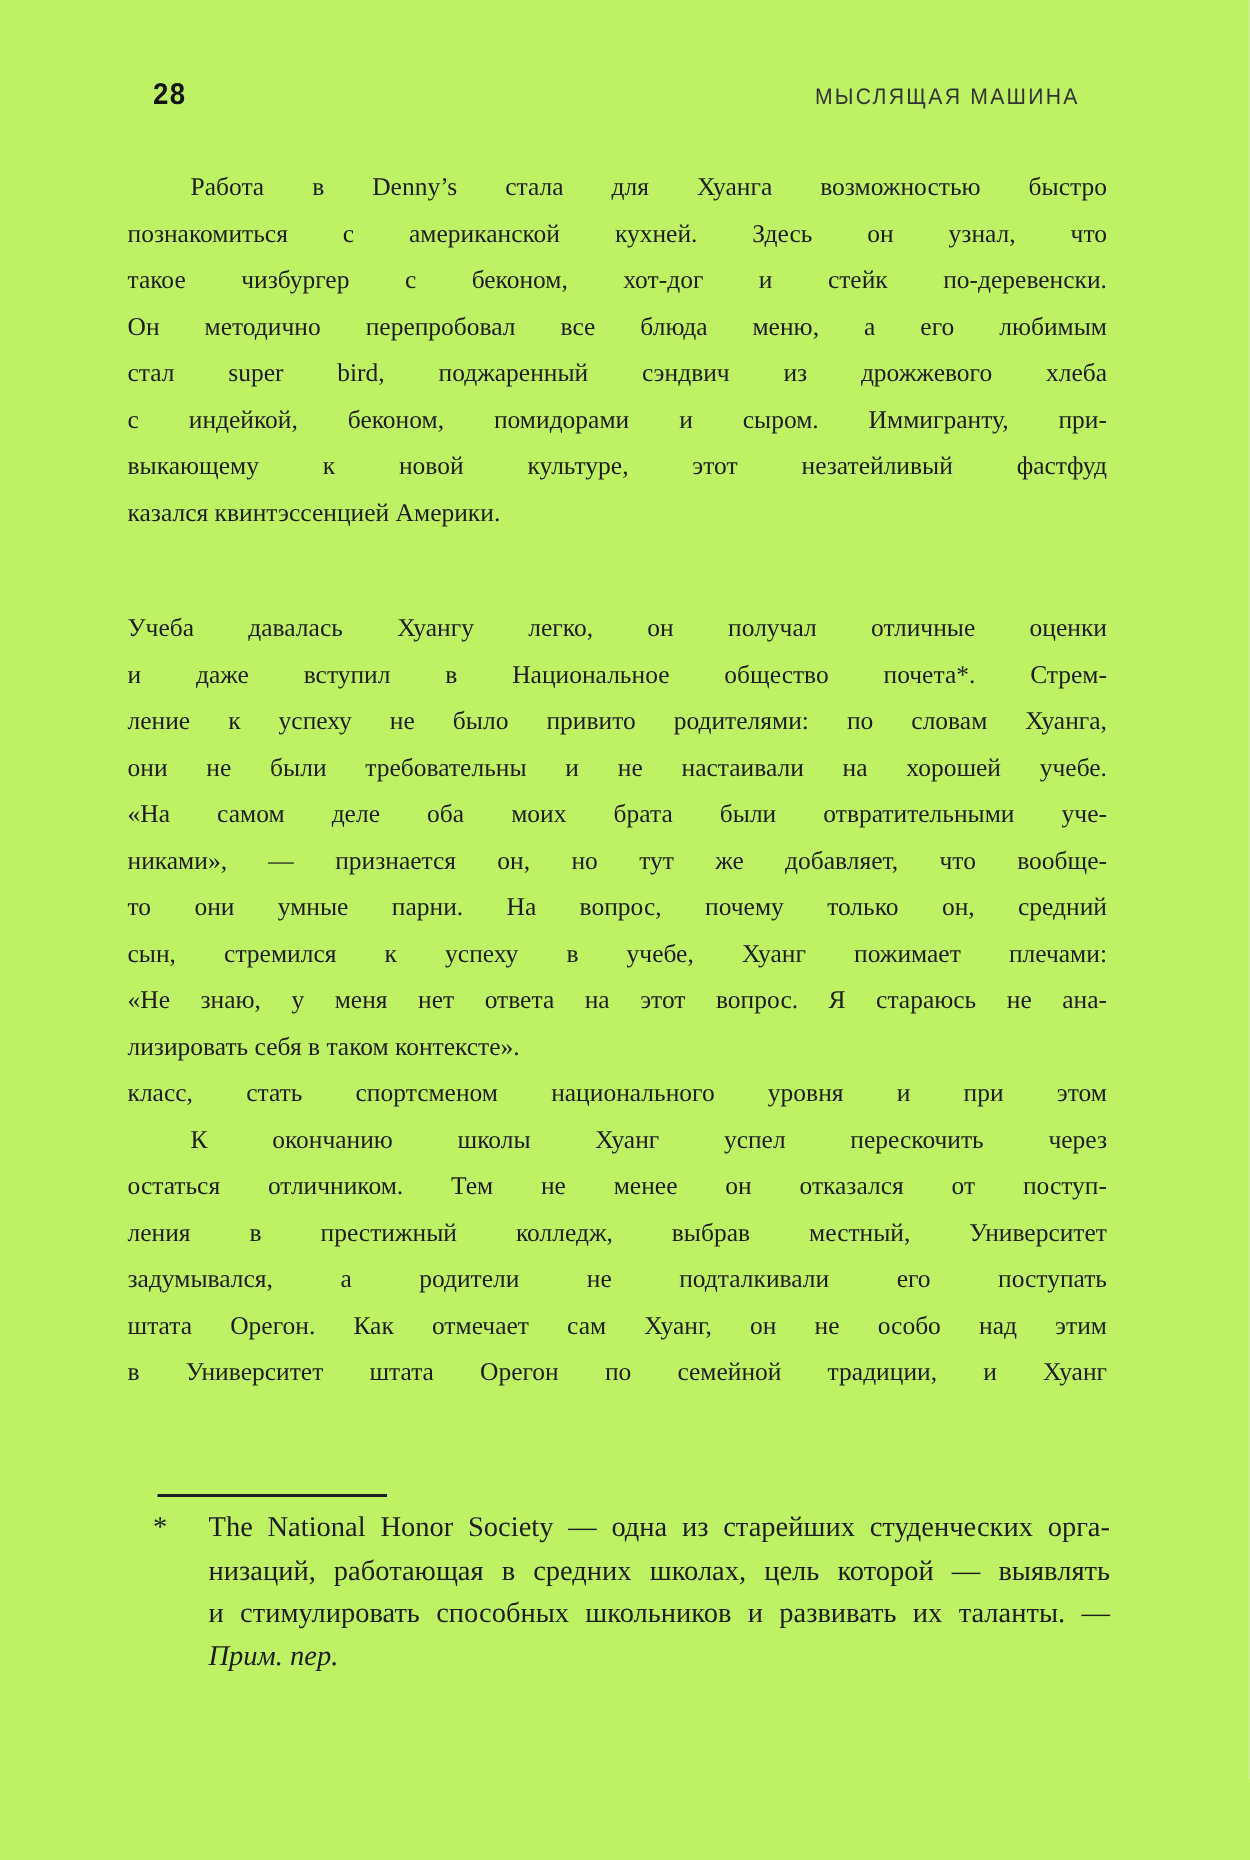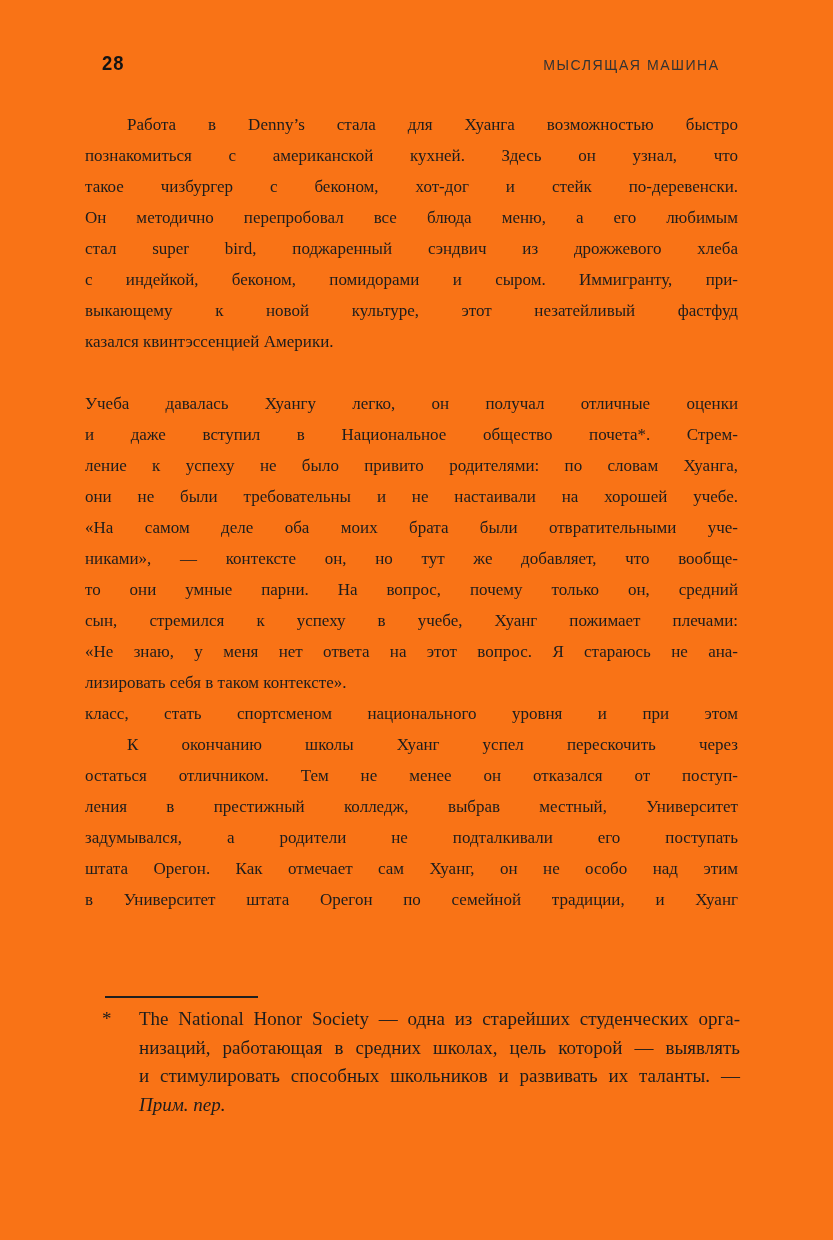--- a/index.html
+++ b/index.html
@@ -1,21 +1,21 @@
 <!DOCTYPE html>
 <html><head>
 <meta charset="utf-8">
 <style>
   * { margin: 0; padding: 0; box-sizing: border-box; }
   html, body { background: #e8e8e8; }
   .page {
     position: relative;
     width: 833px;
     height: 1240px;
-    background: #f97316;
+    background: #bef264;
     margin: 0 auto;
     overflow: hidden;
   }
   
   .running-head {
     position: absolute;
     top: 52px;
     left: 102px;
     right: 113px;
     display: flex;
@@ -55,21 +55,21 @@
   }
   .ln {
     text-align: justify;
     text-align-last: justify;
     white-space: normal;
     height: 31px;
     overflow: visible;
   }
   .ln.indent { padding-left: 42px; }
   .ln.last { text-align-last: left; }
-  .para.gap { margin-top: 31px; }
+  .para.gap { margin-top: 46px; }
   
   .footnote {
     position: absolute;
     left: 85px;
     top: 996px;
     width: 655px;
     font-family: "Liberation Serif", "DejaVu Serif", serif;
     color: #1d1d1d;
   }
   .fn-rule {
@@ -122,21 +122,21 @@
       <div class="ln">выкающему к новой культуре, этот незатейливый фастфуд</div>
       <div class="ln last">казался квинтэссенцией Америки.</div>
     </section>
 
     <section class="para gap">
       <div class="ln">Учеба давалась Хуангу легко, он получал отличные оценки</div>
       <div class="ln">и даже вступил в Национальное общество почета*. Стрем-</div>
       <div class="ln">ление к успеху не было привито родителями: по словам Хуанга,</div>
       <div class="ln">они не были требовательны и не настаивали на хорошей учебе.</div>
       <div class="ln">«На самом деле оба моих брата были отвратительными уче-</div>
-      <div class="ln">никами», — контексте он, но тут же добавляет, что вообще-</div>
+      <div class="ln">никами», — признается он, но тут же добавляет, что вообще-</div>
       <div class="ln">то они умные парни. На вопрос, почему только он, средний</div>
       <div class="ln">сын, стремился к успеху в учебе, Хуанг пожимает плечами:</div>
       <div class="ln">«Не знаю, у меня нет ответа на этот вопрос. Я стараюсь не ана-</div>
       <div class="ln last">лизировать себя в таком контексте».</div>
     </section>
 
     <section class="para">
       <div class="ln">класс, стать спортсменом национального уровня и при этом</div>
       <div class="ln indent">К окончанию школы Хуанг успел перескочить через</div>
       <div class="ln">остаться отличником. Тем не менее он отказался от поступ-</div>

